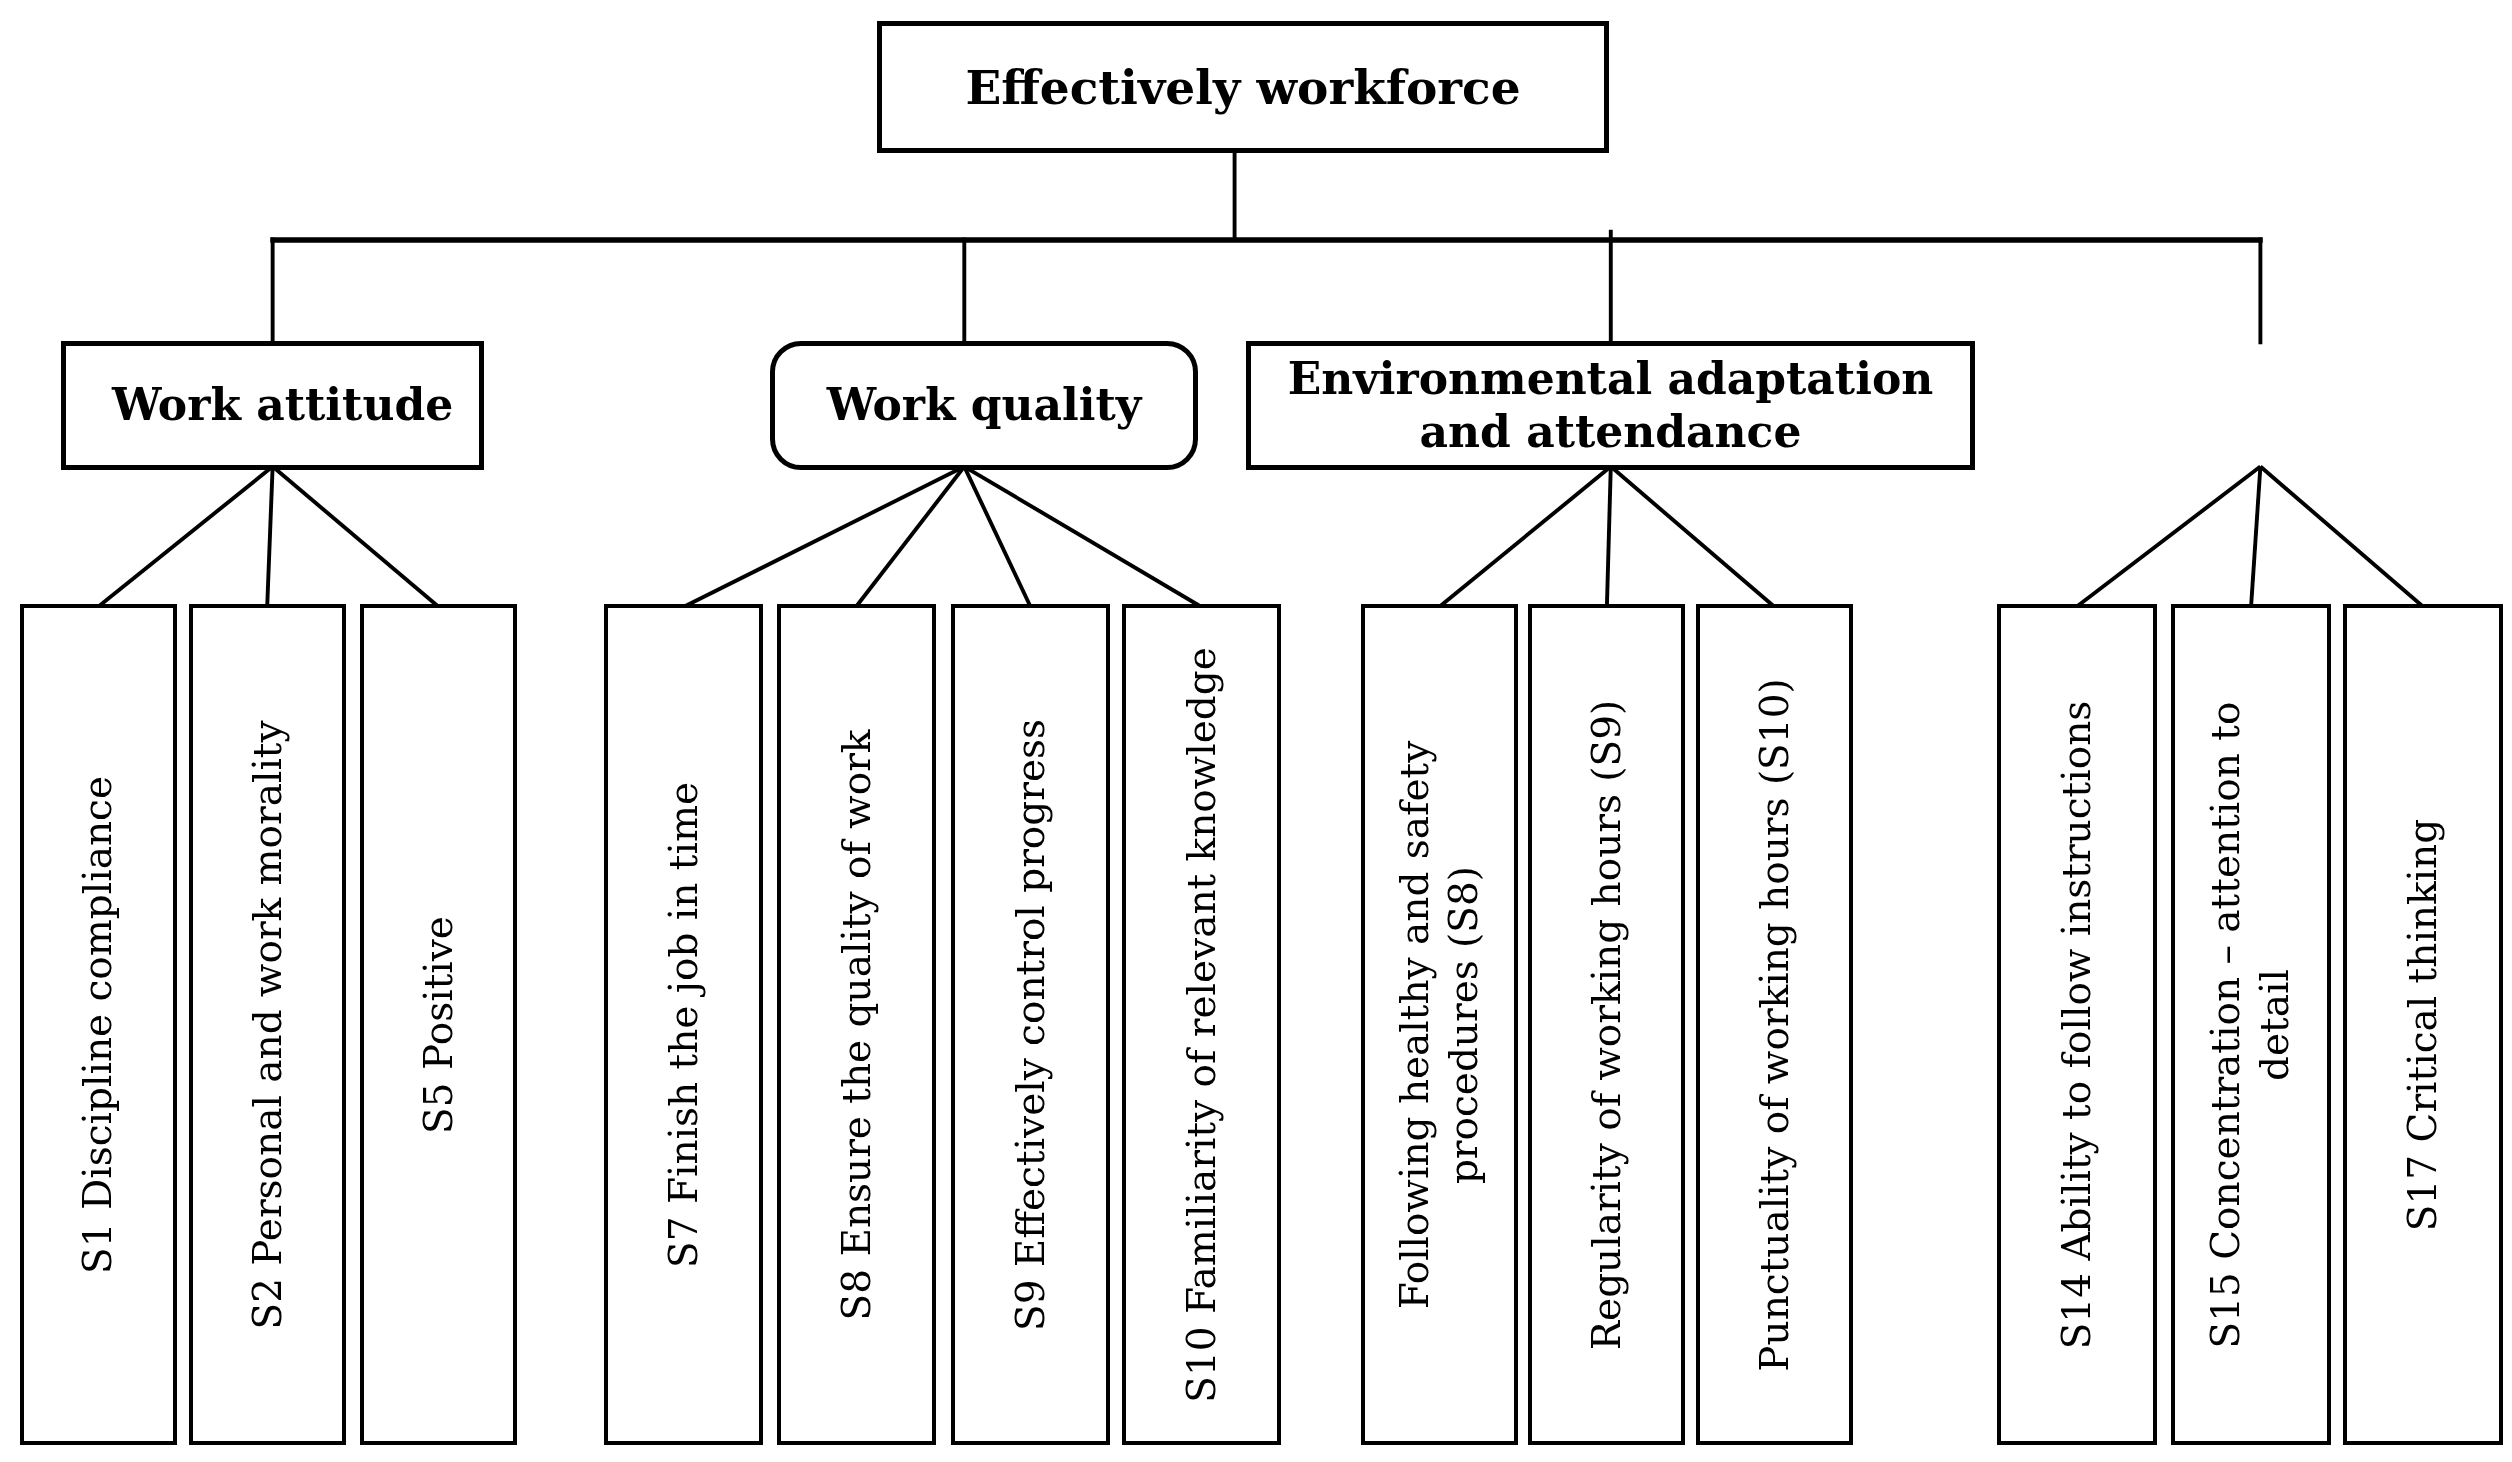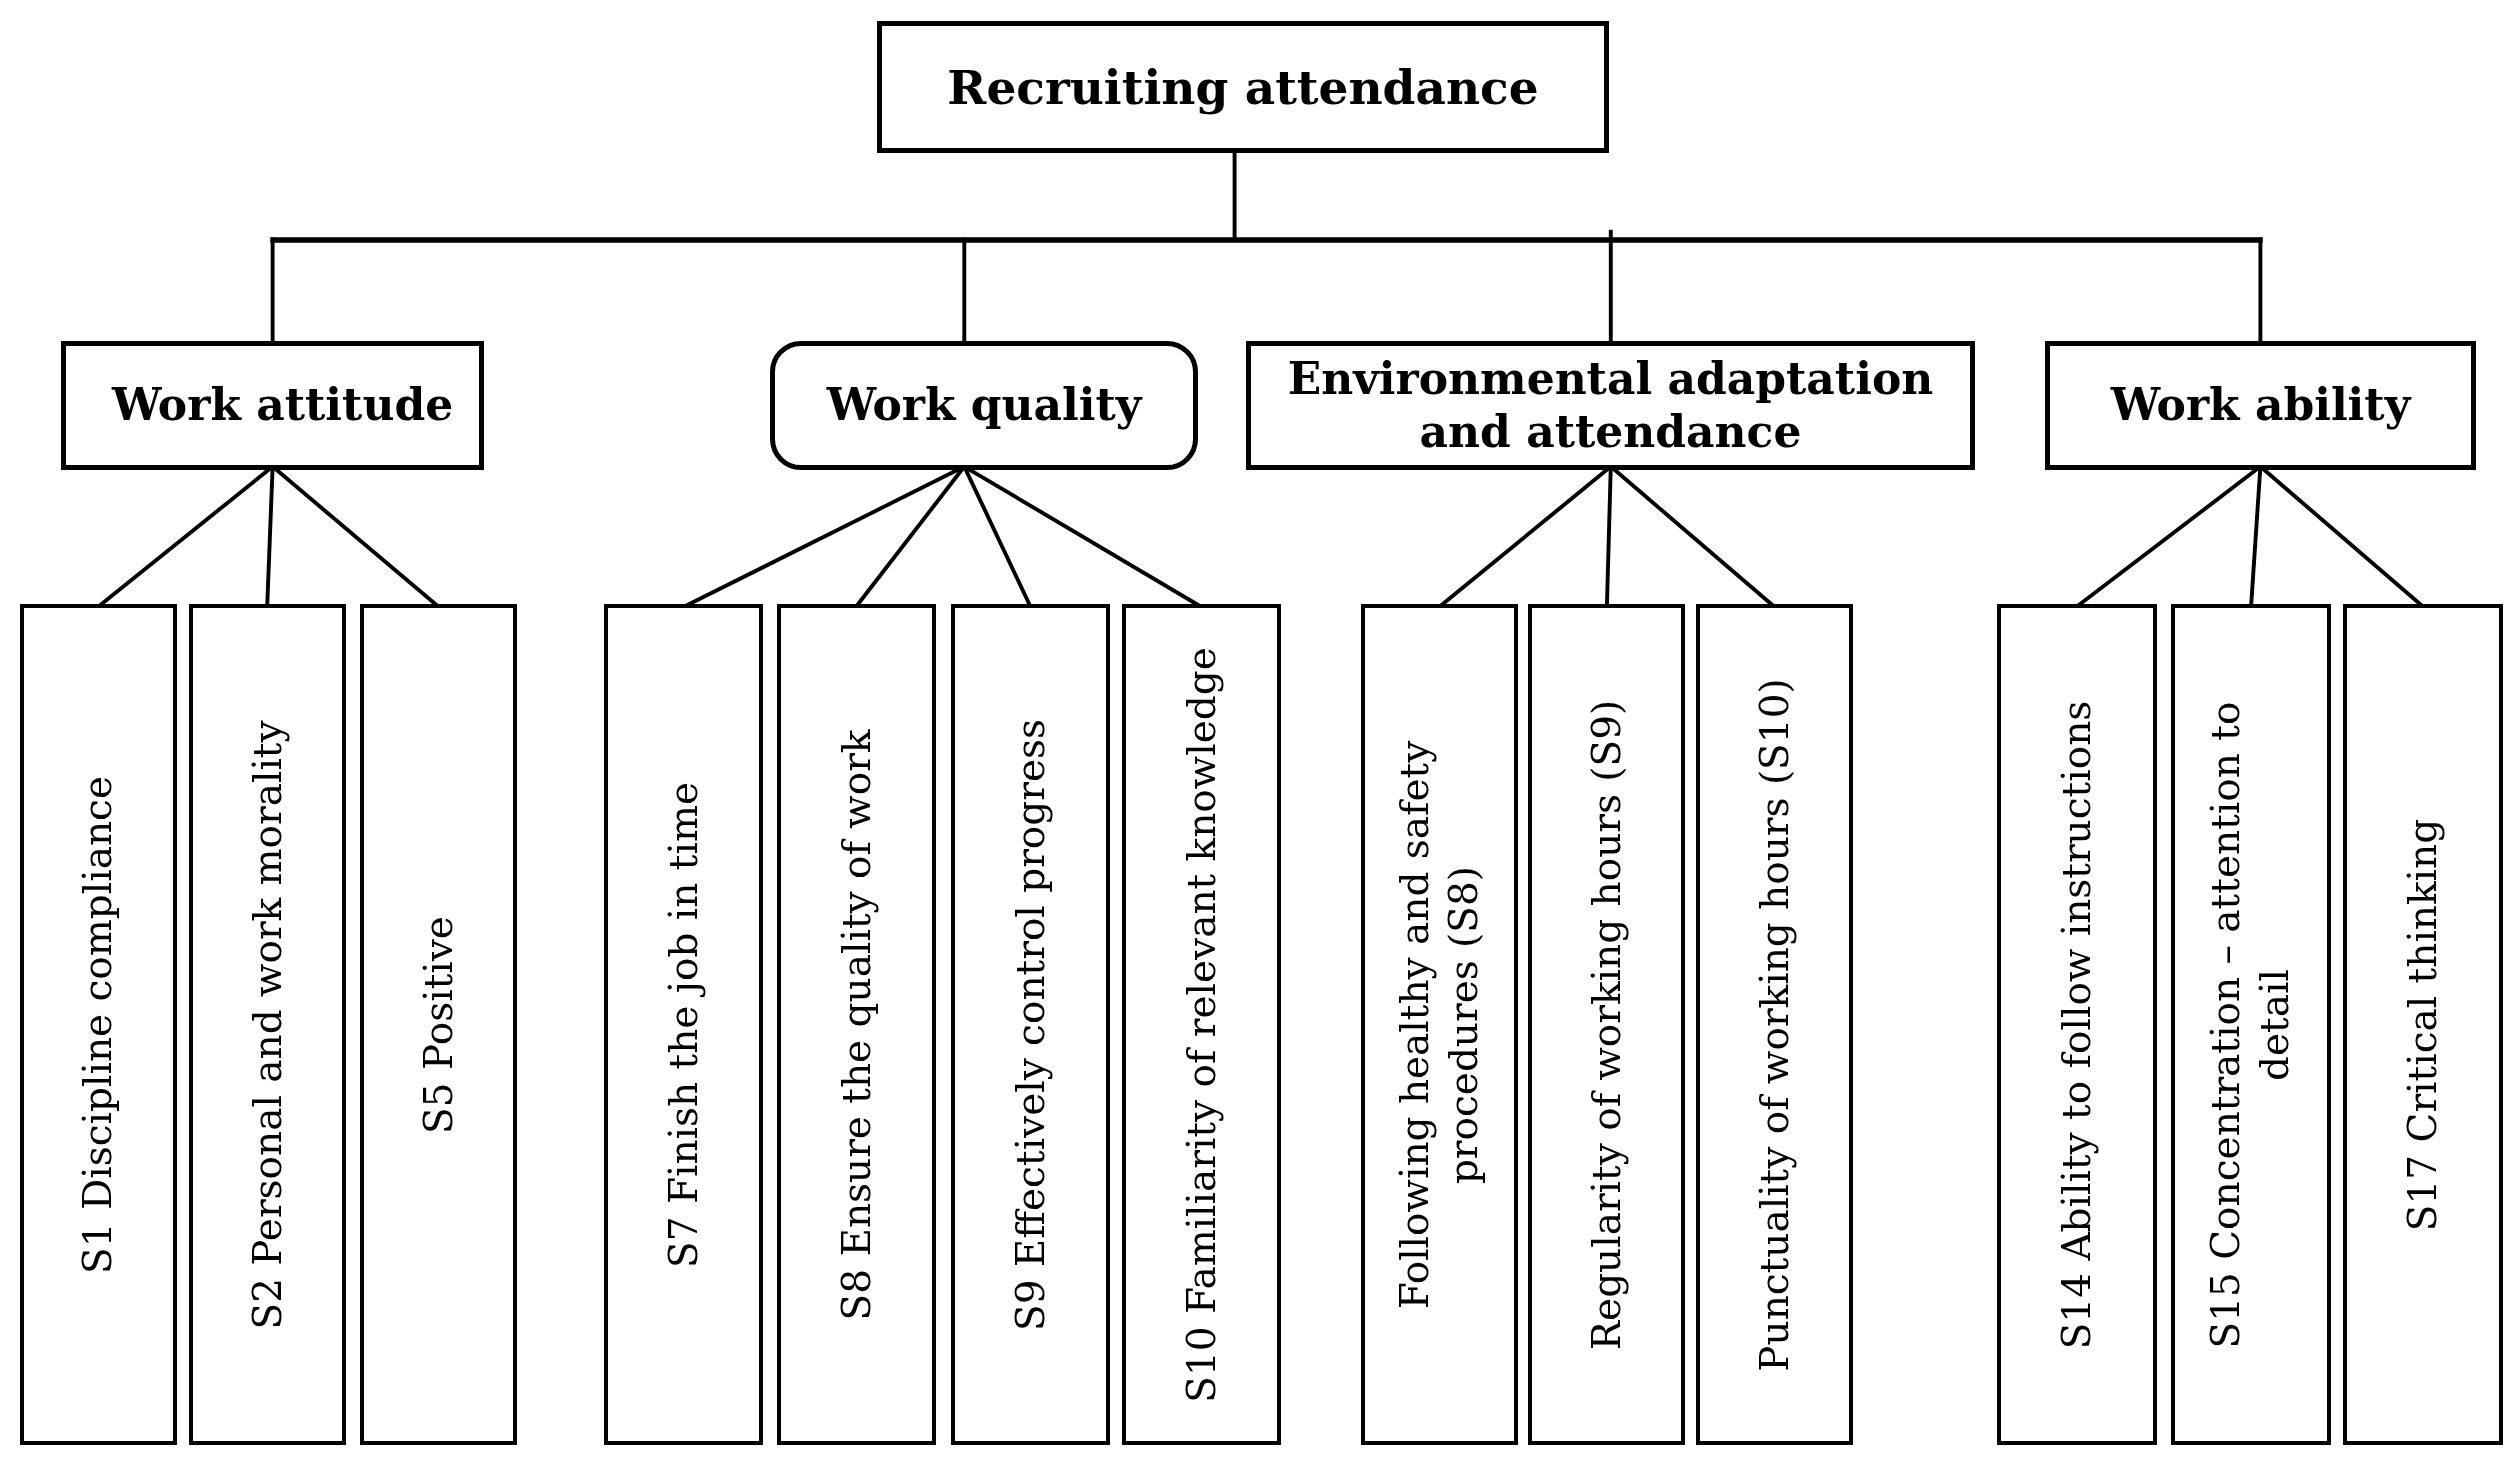--- a/index.html
+++ b/index.html
@@ -107,34 +107,31 @@
     <line x1="2068" y1="599" x2="1848" y2="779" stroke="#000" stroke-width="5"></line>
     <line x1="2068" y1="599" x2="2063" y2="779" stroke="#000" stroke-width="5"></line>
     <line x1="2068" y1="599" x2="2278" y2="779" stroke="#000" stroke-width="5"></line>
 
     <line x1="2902" y1="599" x2="2666" y2="779" stroke="#000" stroke-width="5"></line>
     <line x1="2902" y1="599" x2="2890" y2="779" stroke="#000" stroke-width="5"></line>
     <line x1="2902" y1="599" x2="3111" y2="779" stroke="#000" stroke-width="5"></line>
   </svg>
 
   <div class="box root-box">
-    <span>Recruiting attendance</span>
+    <span>Effectively workforce</span>
   </div>
 
   <div class="box cat-box cat-1">
     <span>Work attitude</span>
   </div>
   <div class="box cat-box cat-2">
     <span>Work quality</span>
   </div>
   <div class="box cat-box cat-3">
     <span>Environmental adaptation and attendance</span>
-  </div>
-  <div class="box cat-box cat-4">
-    <span>Work ability</span>
   </div>
 
   <div class="box leaf-box leaf-1-1">
     <div class="leaf-text">S1 Discipline compliance</div>
   </div>
   <div class="box leaf-box leaf-1-2">
     <div class="leaf-text">S2 Personal and work morality</div>
   </div>
   <div class="box leaf-box leaf-1-3">
     <div class="leaf-text">S5 Positive</div>

